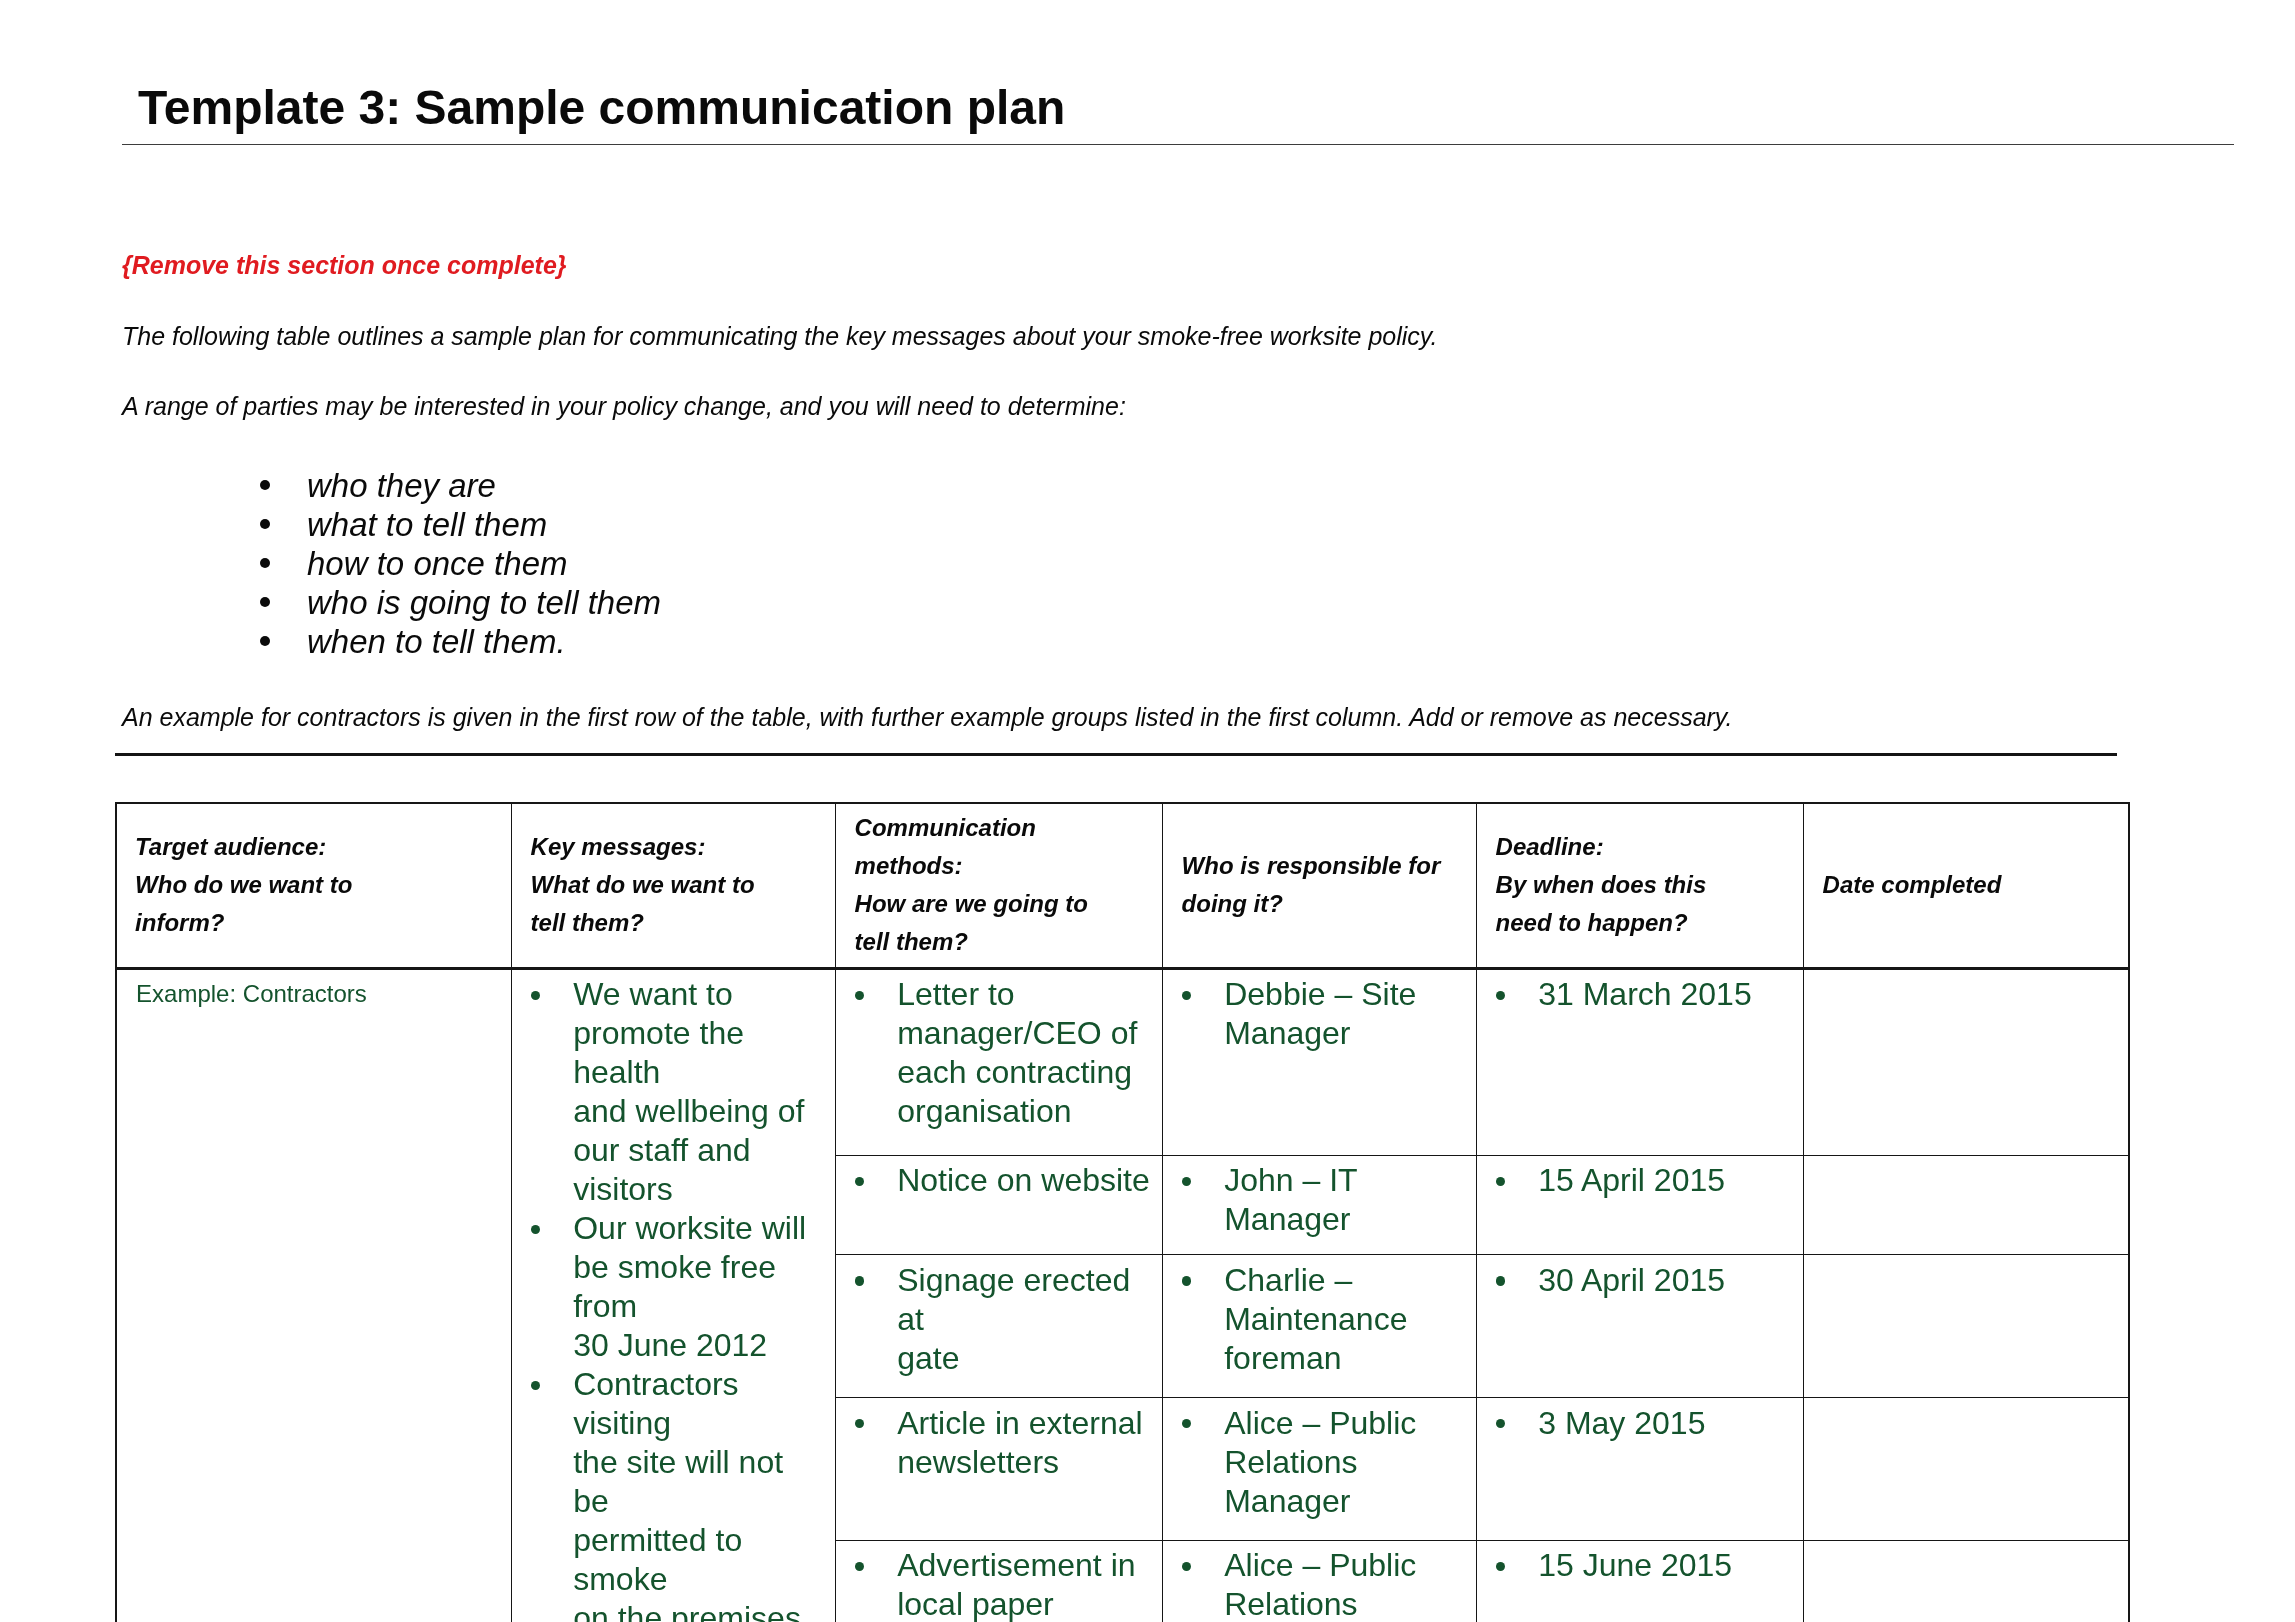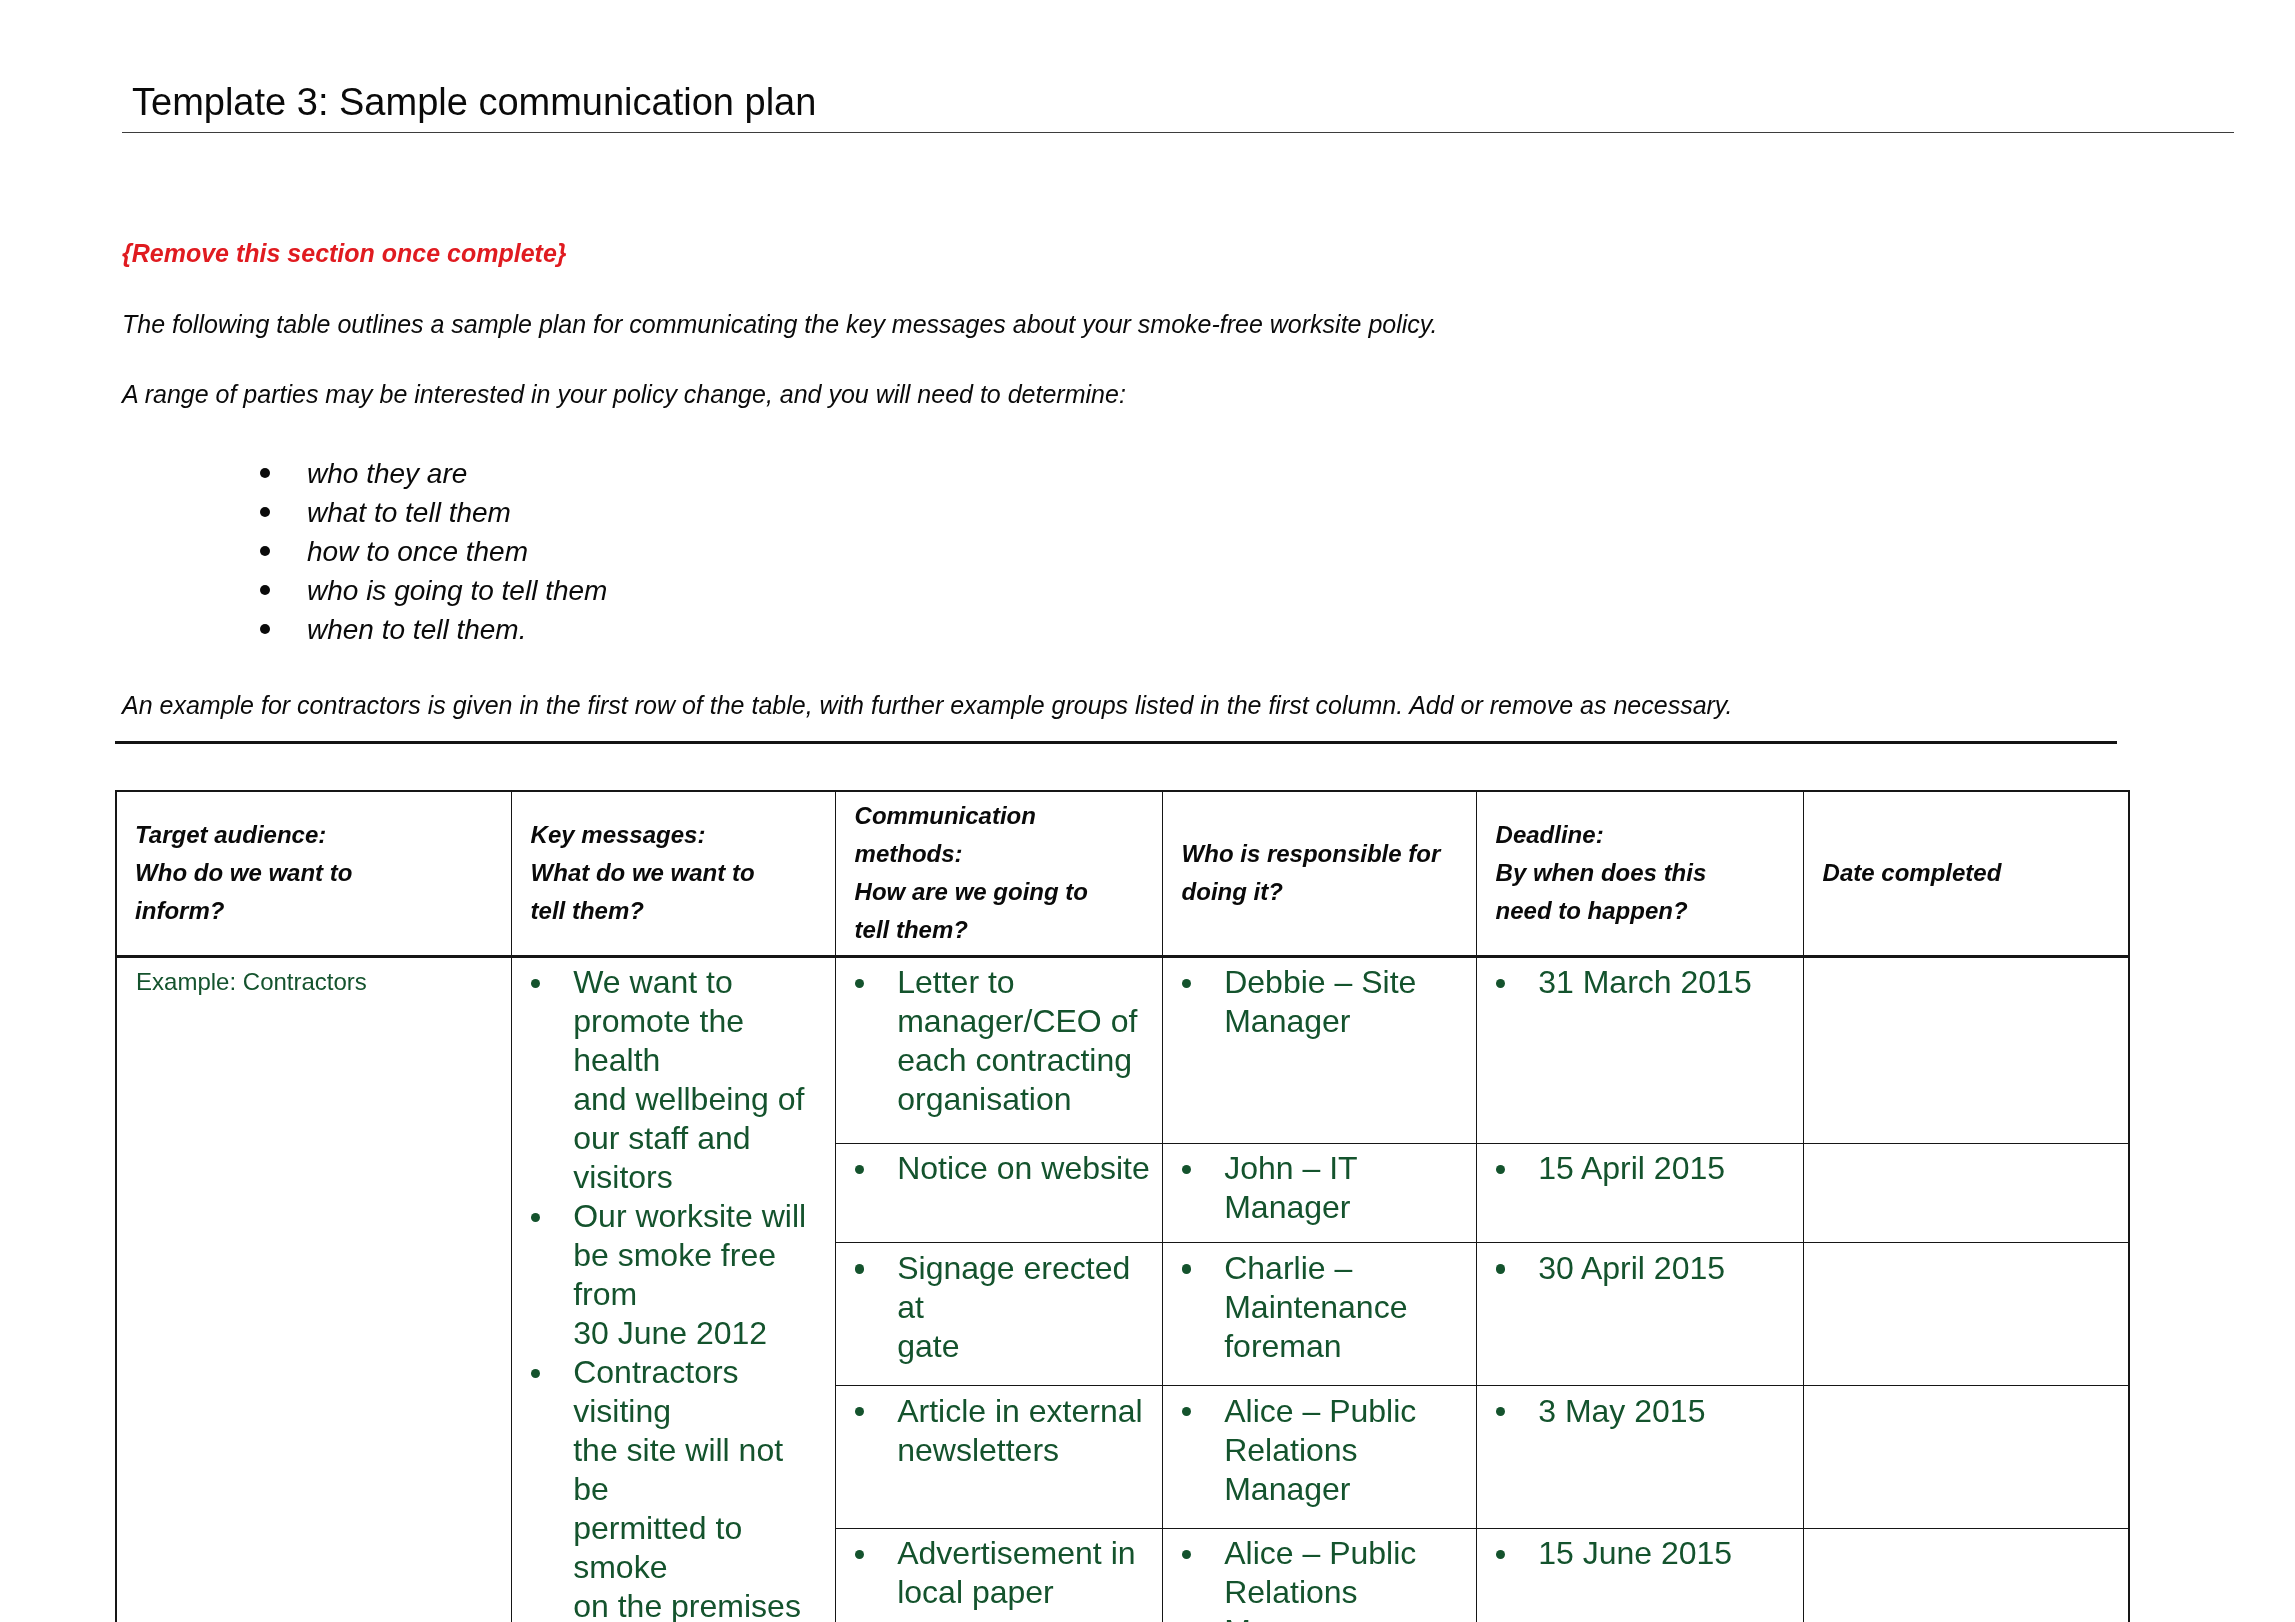--- a/index.html
+++ b/index.html
@@ -13,23 +13,23 @@
     width: 2296px; height: 1623px;
     overflow: hidden;
   }
   .page {
     padding: 72px 62px 0 122px;
     width: 100%; height: 100%;
   }
 
   
   .page-title {
-    margin: 10px;
-    font-size: 38px;
-    font-weight: normal;
+    margin: 16px;
+    font-size: 48px;
+    font-weight: bold;
     line-height: 40px;
     letter-spacing: 0px;
     color: #0a0a0a;
   }
   .title-rule {
     border: none;
     border-top: 1.8px solid #3d3d3d;
     margin: 7.3px 0 0 0;
   }
 
@@ -50,21 +50,21 @@
     color: #0a0a0a;
   }
   .intro-list {
     margin: 46px 0 0 0;
     padding: 0;
     list-style: none;
   }
   .intro-list li {
     position: relative;
     padding-left: 185px;
-    font-size: 28px;
+    font-size: 33px;
     line-height: 39px;
     font-style: italic;
     color: #0a0a0a;
   }
   .intro-list li::before {
     content: "";
     position: absolute;
     left: 138px; top: 14.7px;
     width: 10px; height: 10px;
     border-radius: 50%;

